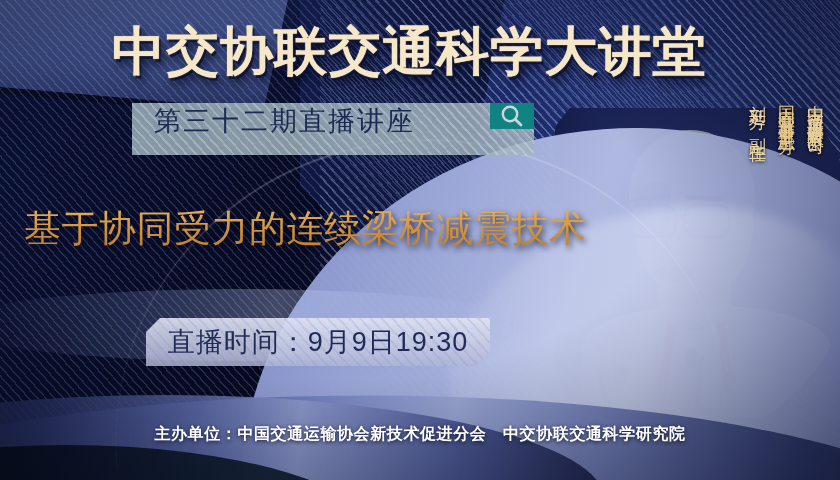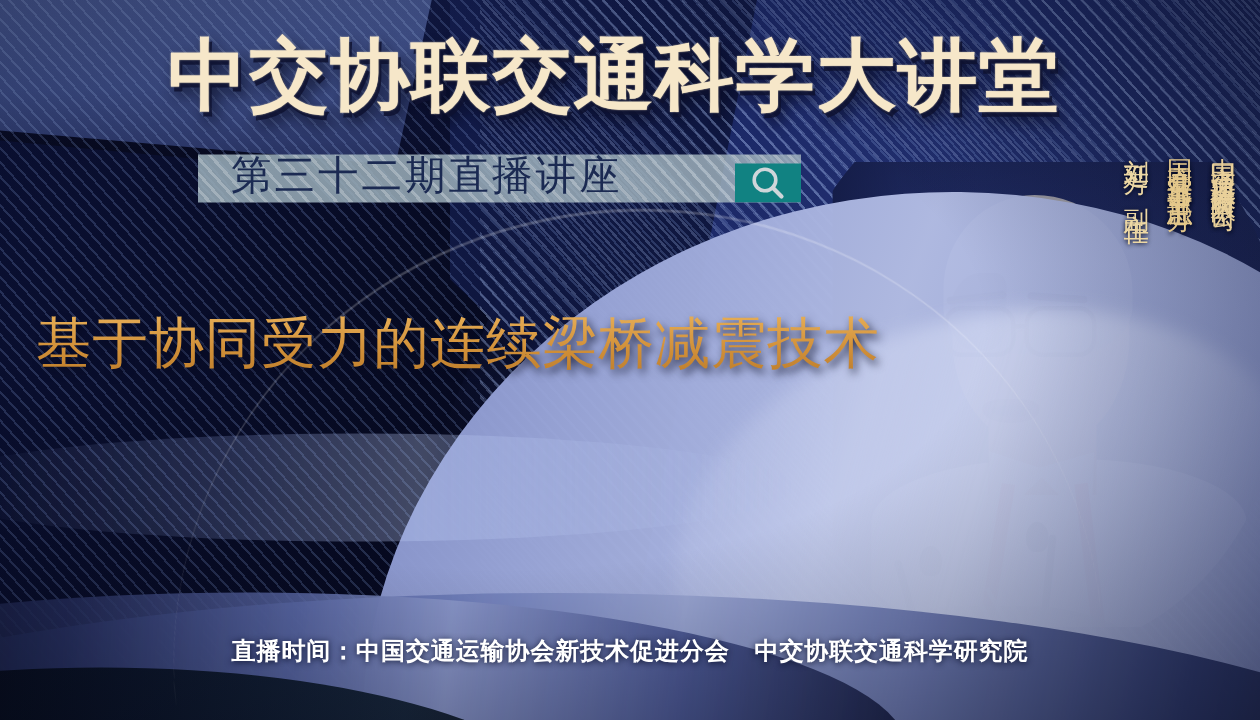--- a/index.html
+++ b/index.html
@@ -249,22 +249,22 @@
     font-family:"DejaVu Sans","Liberation Sans",sans-serif;
     transform:scaleX(1.02);
     text-shadow:
       0 0 1px #f6e7c9,
       2px 3px 0 rgba(14,18,48,.85),
       4px 6px 10px rgba(5,8,26,.8);
     white-space:nowrap;
   }
 
   .subtitle-bar{
-    position:absolute;left:132px;top:103px;width:402px;height:32px;
-    display:flex;align-items:flex-end;
+    position:absolute;left:132px;top:103px;width:402px;height:52px;
+    display:flex;align-items:flex-start;
     background:linear-gradient(90deg,rgba(150,170,182,.88),rgba(162,180,190,.82));
     overflow:hidden;
   }
   .subtitle-bar::before{
     content:"";position:absolute;inset:0;
     background-image:repeating-linear-gradient(48deg,
       rgba(255,255,255,0) 0 5px,rgba(255,255,255,.24) 5px 7px);
     pointer-events:none;
   }
   .subtitle-text{
@@ -396,22 +396,25 @@
     <div class="search-box">
       <svg width="26" height="26" viewBox="0 0 26 26">
         <circle cx="11" cy="11" r="7.2" fill="none" stroke="#cfd6da" stroke-width="2.4"></circle>
         <line x1="16.2" y1="16.2" x2="22" y2="22" stroke="#cfd6da" stroke-width="2.8" stroke-linecap="round"></line>
       </svg>
     </div>
   </div>
 
   <div class="lecture-title">基于协同受力的连续梁桥减震技术</div>
 
+  <div class="time-bar">
+    <span class="time-text">直播时间：9月9日19:30</span>
+  </div>
 
   <div class="vcredits">
     <div class="vcol name">刘延芳　副主任</div>
     <div class="vcol org2">国内直营业务事业部总工办</div>
     <div class="vcol org1">中国交通建设股份有限公司</div>
   </div>
 
-  <div class="footer">直播时间：中国交通运输协会新技术促进分会　中交协联交通科学研究院</div>
+  <div class="footer">主办单位：中国交通运输协会新技术促进分会　中交协联交通科学研究院</div>
 
 </div>
 
 </body></html>

